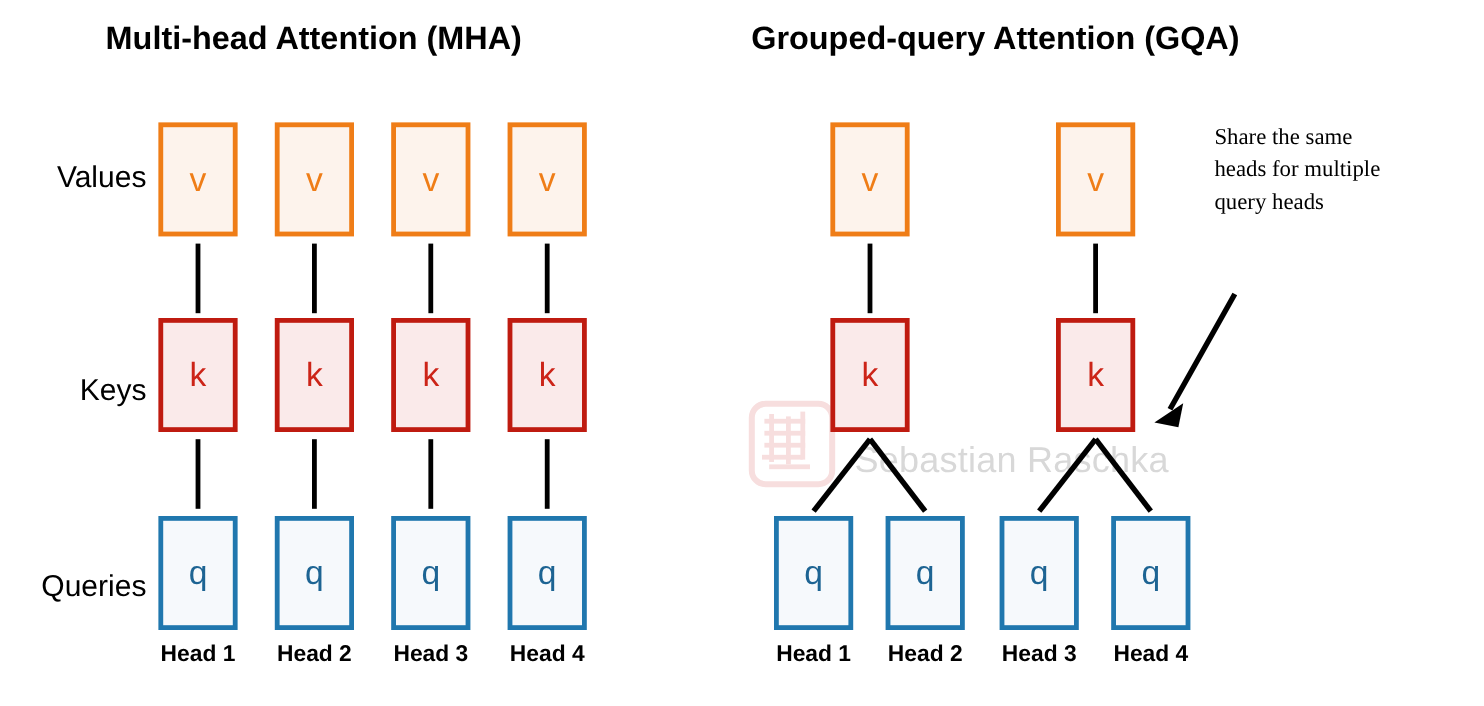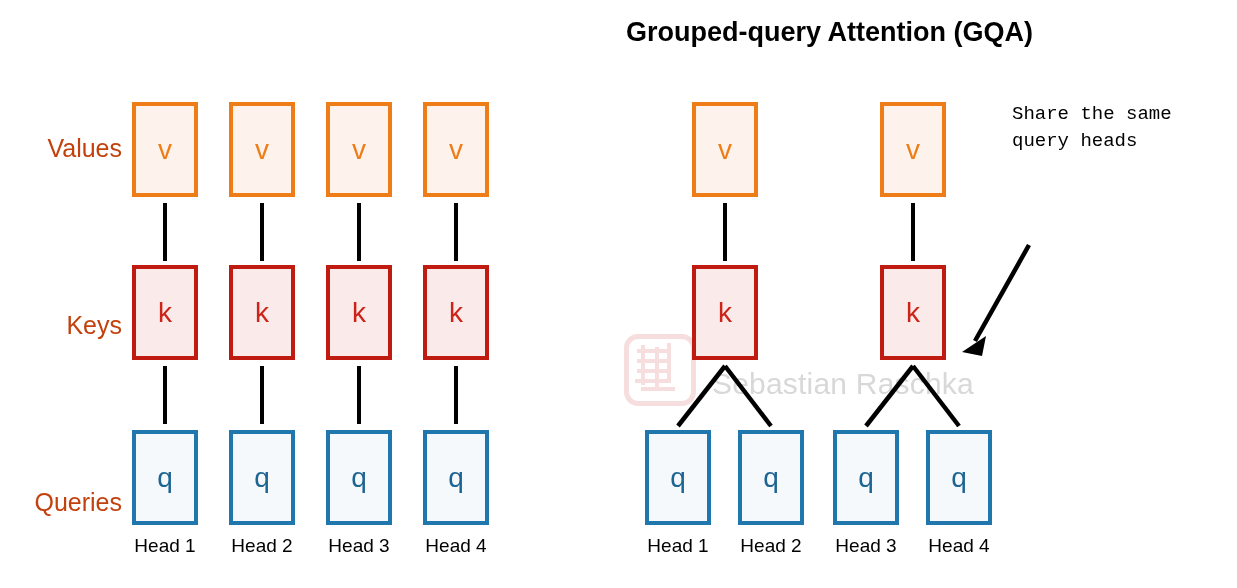--- a/index.html
+++ b/index.html
@@ -65,30 +65,30 @@
     white-space: nowrap;
     z-index: 3;
   }
   #title-mha { left: 88px;  top: 17px; }
   #title-gqa { left: 626px; top: 17px; text-align: center; }
 
   
   .row-label {
     position: absolute;
     font-size: 25px;
-    color: #c2410c;
+    color: #000000;
     text-align: right;
     width: 122px;
     left: 0;
     white-space: nowrap;
     z-index: 3;
   }
   #label-values  { top: 134px; }
   #label-keys    { top: 311px; }
-  #label-queries { top: 488px; text-align: right; }
+  #label-queries { top: 475px; text-align: right; }
 
   
   .cell {
     position: absolute;
     width: 66px;
     height: 95px;
     box-sizing: border-box;
     border: 4px solid #000;
     display: flex;
     align-items: center;
@@ -118,21 +118,21 @@
     position: absolute;
     width: 4px;
     background: #000000;
     z-index: 2;
   }
 
   
   .head-label {
     position: absolute;
     font-size: 19px;
-    font-weight: normal;
+    font-weight: bold;
     color: #000000;
     width: 66px;
     text-align: center;
     white-space: nowrap;
     z-index: 3;
   }
 
   
   .overlay {
     position: absolute;
@@ -142,35 +142,36 @@
     z-index: 2;
     pointer-events: none;
   }
 
   
   .annotation {
     position: absolute;
     left: 1012px;
     top: 101px;
     width: 225px;
-    font-family: Liberation Mono, monospace;
+    font-family: Liberation Serif, serif;
     font-size: 19px;
     line-height: 27px;
     color: #000000;
     z-index: 3;
   }
 </style>
 </head>
 <body>
 
 <div id="canvas">
 
   <div class="watermark-logo"></div>
   <div class="watermark-text">Sebastian Raschka</div>
 
+  <div class="panel-title" id="title-mha">Multi-head Attention (MHA)</div>
   <div class="panel-title" id="title-gqa">Grouped-query Attention (GQA)</div>
 
   <div class="row-label" id="label-values">Values</div>
   <div class="row-label" id="label-keys">Keys</div>
   <div class="row-label" id="label-queries">Queries</div>
 
   <div class="cell v" style="left:132px;top:102px">v</div>
   <div class="cell v" style="left:229px;top:102px">v</div>
   <div class="cell v" style="left:326px;top:102px">v</div>
   <div class="cell v" style="left:423px;top:102px">v</div>
@@ -228,16 +229,17 @@
     <line x1="913" y1="366" x2="959" y2="426" stroke="#000000" stroke-width="4.5"></line>
 
     <g>
       <line x1="1029" y1="245" x2="975" y2="341" stroke="#000000" stroke-width="4.5"></line>
       <polygon points="962,352 986,336 982,356" fill="#000000"></polygon>
     </g>
   </svg>
 
   <div class="annotation">
     <div>Share the same</div>
+    <div>heads for multiple</div>
     <div>query heads</div>
   </div>
 
 </div>
 
 </body></html>

